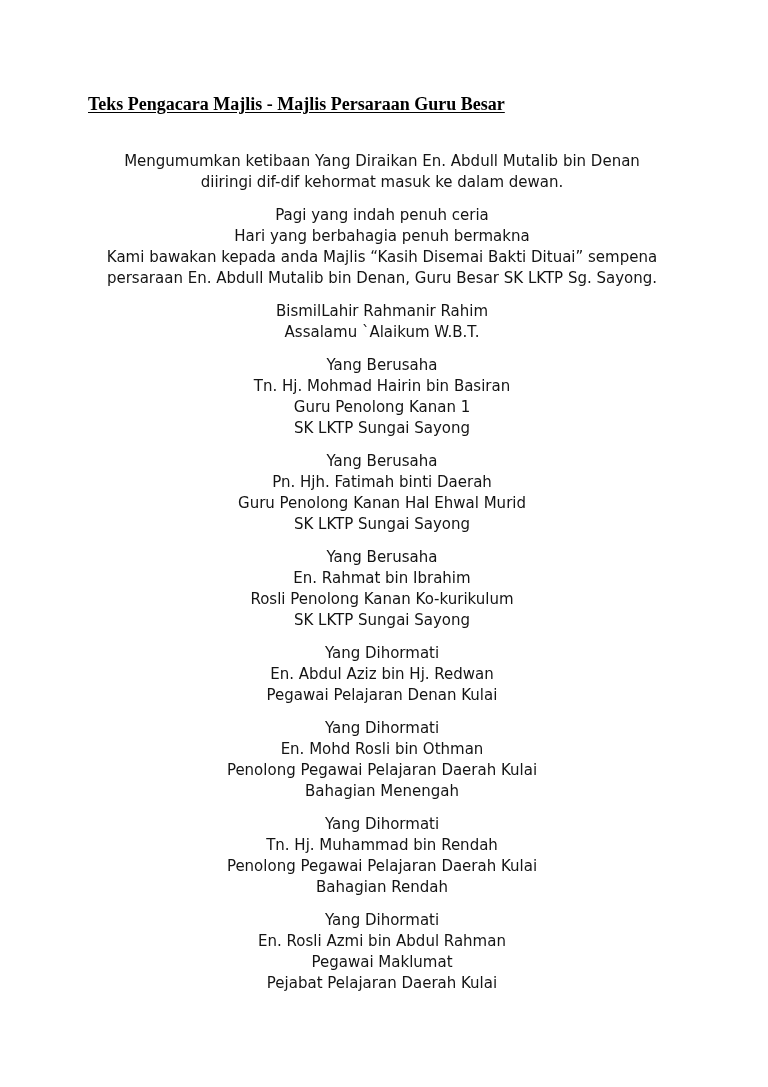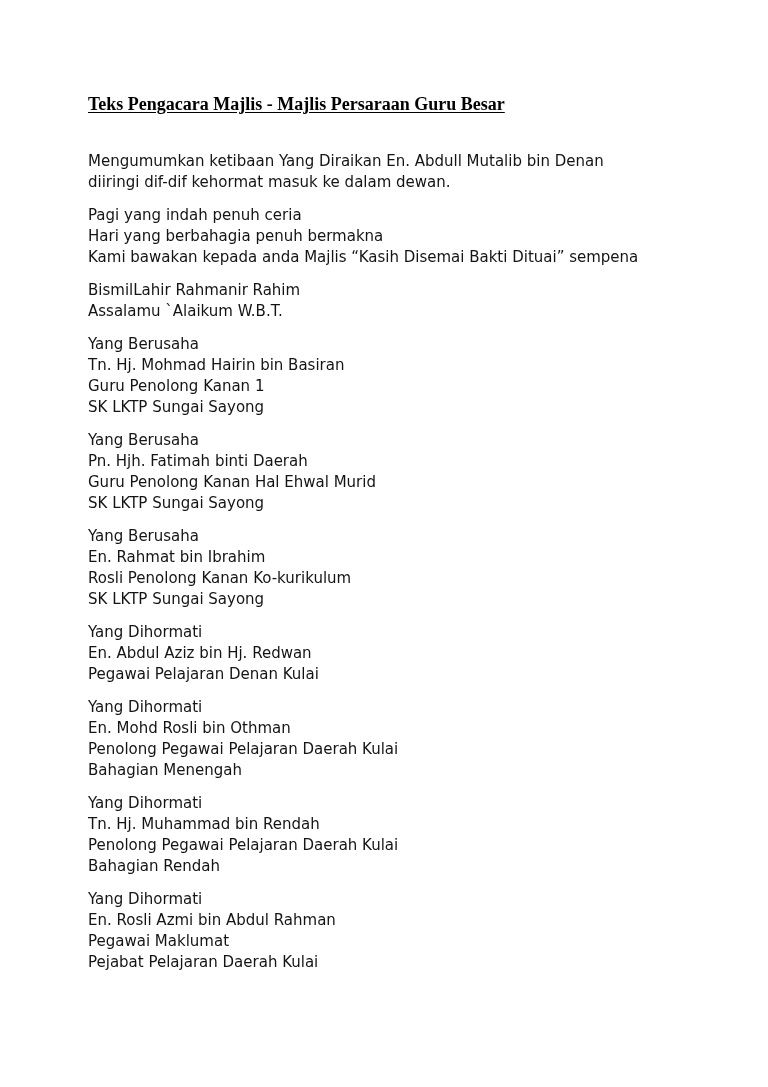--- a/index.html
+++ b/index.html
@@ -23,20 +23,21 @@
     font-size: 18px;
     font-weight: 700;
     line-height: 22px;
     color: #000000;
     text-decoration: underline;
     text-underline-offset: 2px;
     margin: 0 0 36px 0;
     white-space: nowrap;
   }
   .doc-body {
+    text-align: center;
   }
   .para {
     font-size: 15px;
     line-height: 21px;
     margin: 0 0 12px 0;
     color: #141414;
   }
   .line {
     white-space: nowrap;
   }
@@ -48,20 +49,21 @@
   <h1 class="doc-title">Teks Pengacara Majlis - Majlis Persaraan Guru Besar</h1>
   <div class="doc-body">
       <div class="para">
         <div class="line">Mengumumkan ketibaan Yang Diraikan En. Abdull Mutalib bin Denan</div>
         <div class="line">diiringi dif-dif kehormat masuk ke dalam dewan.</div>
       </div>
       <div class="para">
         <div class="line">Pagi yang indah penuh ceria</div>
         <div class="line">Hari yang berbahagia penuh bermakna</div>
         <div class="line">Kami bawakan kepada anda Majlis “Kasih Disemai Bakti Dituai” sempena</div>
+        <div class="line">persaraan En. Abdull Mutalib bin Denan, Guru Besar SK LKTP Sg. Sayong.</div>
       </div>
       <div class="para">
         <div class="line">BismilLahir Rahmanir Rahim</div>
         <div class="line">Assalamu `Alaikum W.B.T.</div>
       </div>
       <div class="para">
         <div class="line">Yang Berusaha</div>
         <div class="line">Tn. Hj. Mohmad Hairin bin Basiran</div>
         <div class="line">Guru Penolong Kanan 1</div>
         <div class="line">SK LKTP Sungai Sayong</div>

